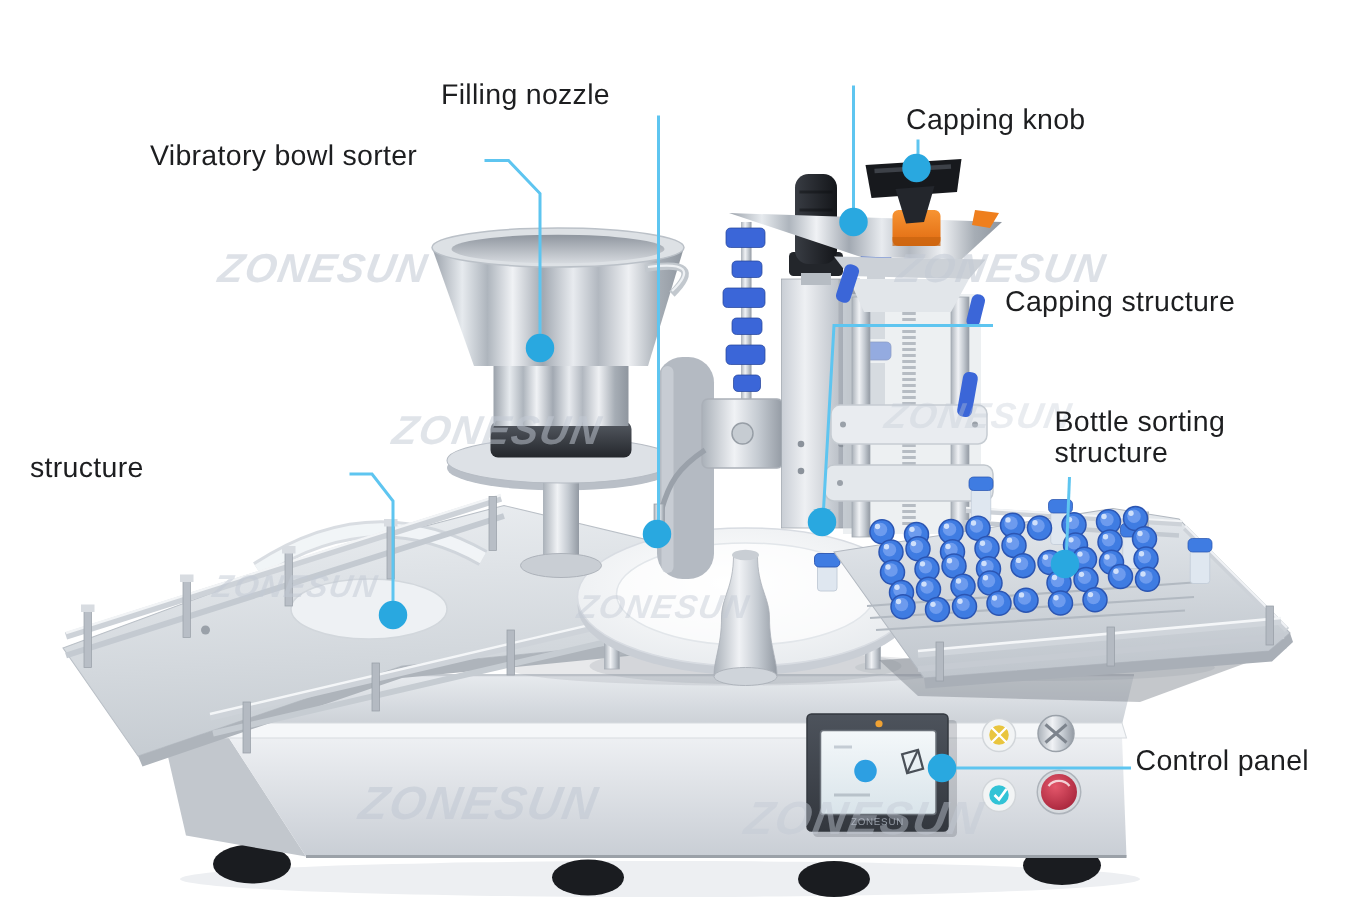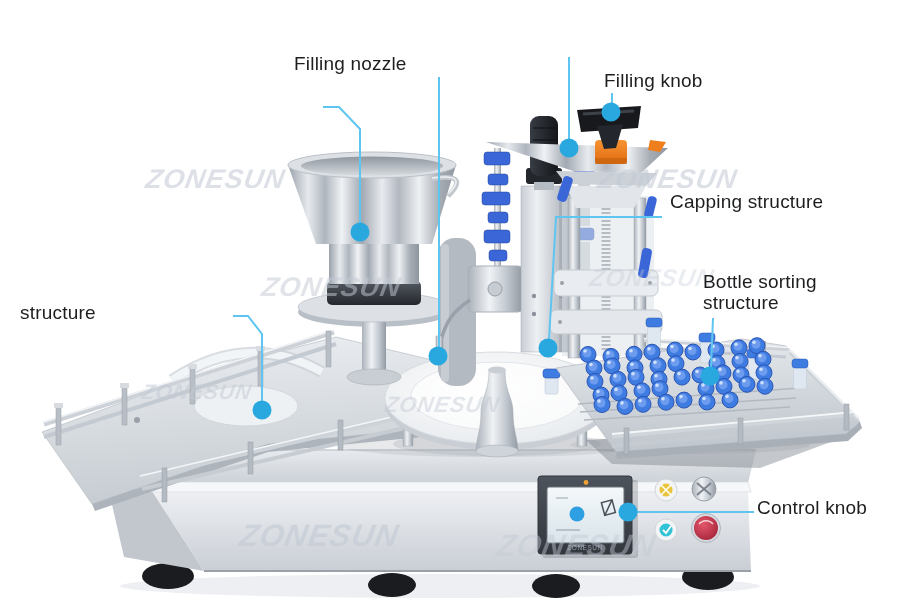--- a/index.html
+++ b/index.html
@@ -498,30 +498,31 @@
       <circle cx="628" cy="512" r="9.5"></circle>
     </g>
   </svg>
 
   <div class="label" style="left:563px;top:9px">
   </div>
   <div class="label" style="left:294px;top:53px">
     <div>Filling nozzle</div>
   </div>
   <div class="label" style="left:604px;top:70px">
-    <div>Filling knob</div>
+    <div>Capping knob</div>
   </div>
   <div class="label" style="left:100px;top:94px">
+    <div>Vibratory bowl sorter</div>
   </div>
   <div class="label" style="left:670px;top:191px">
     <div>Capping structure</div>
   </div>
   <div class="label" style="left:703px;top:271px">
     <div>Bottle sorting</div>
       <div>structure</div>
   </div>
   <div class="label" style="left:20px;top:302px">
       <div>structure</div>
   </div>
   <div class="label" style="left:757px;top:497px">
-    <div>Control knob</div>
+    <div>Control panel</div>
   </div>
 </div>
 
 </body></html>

